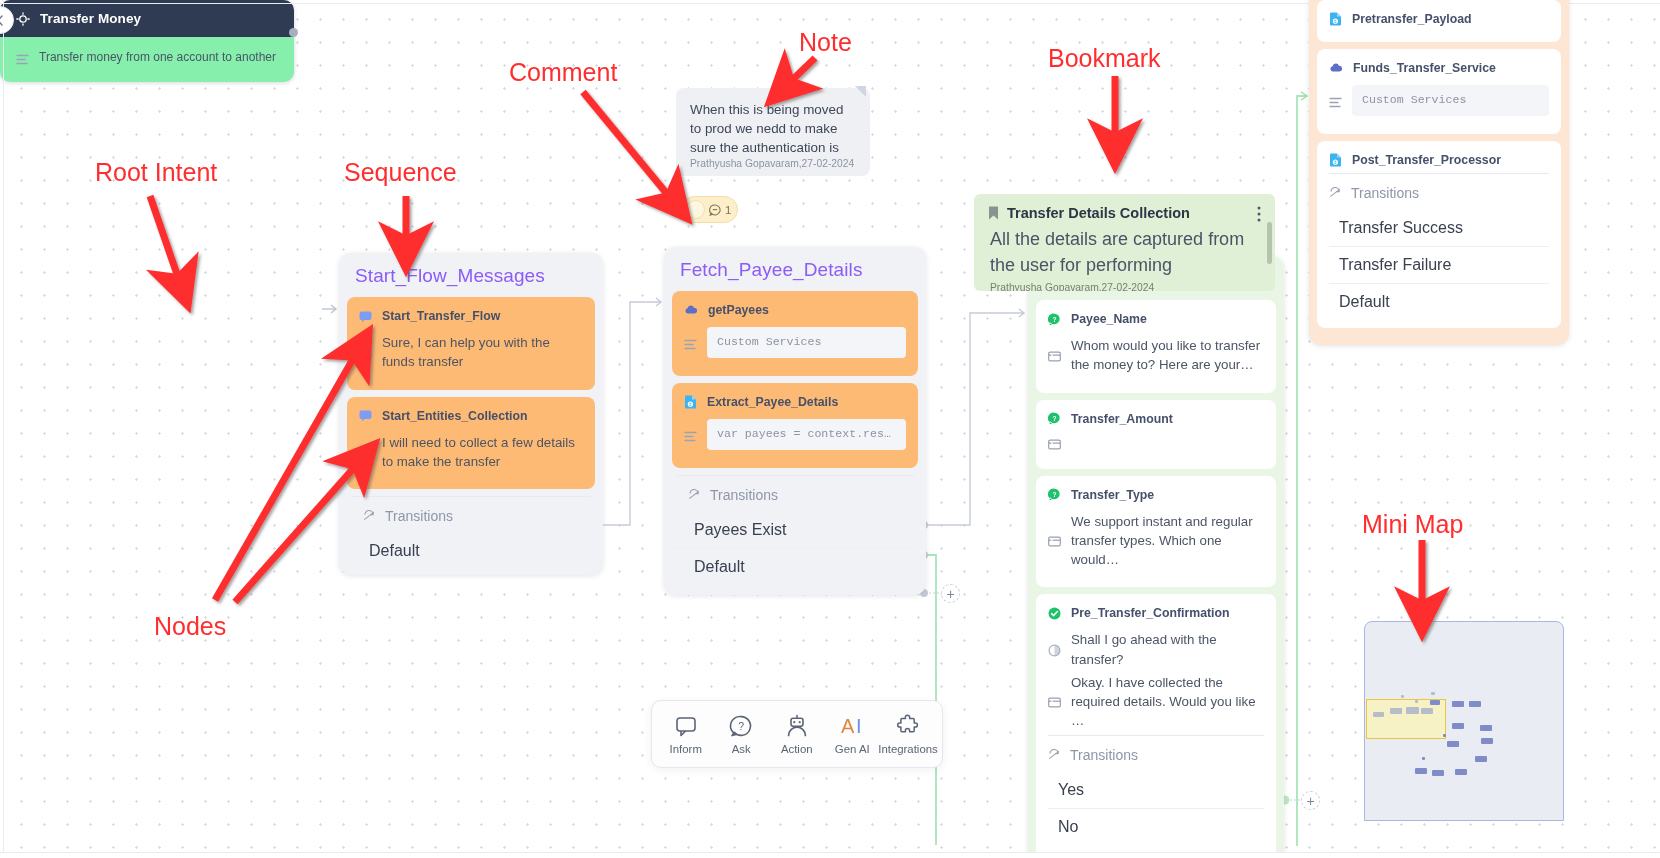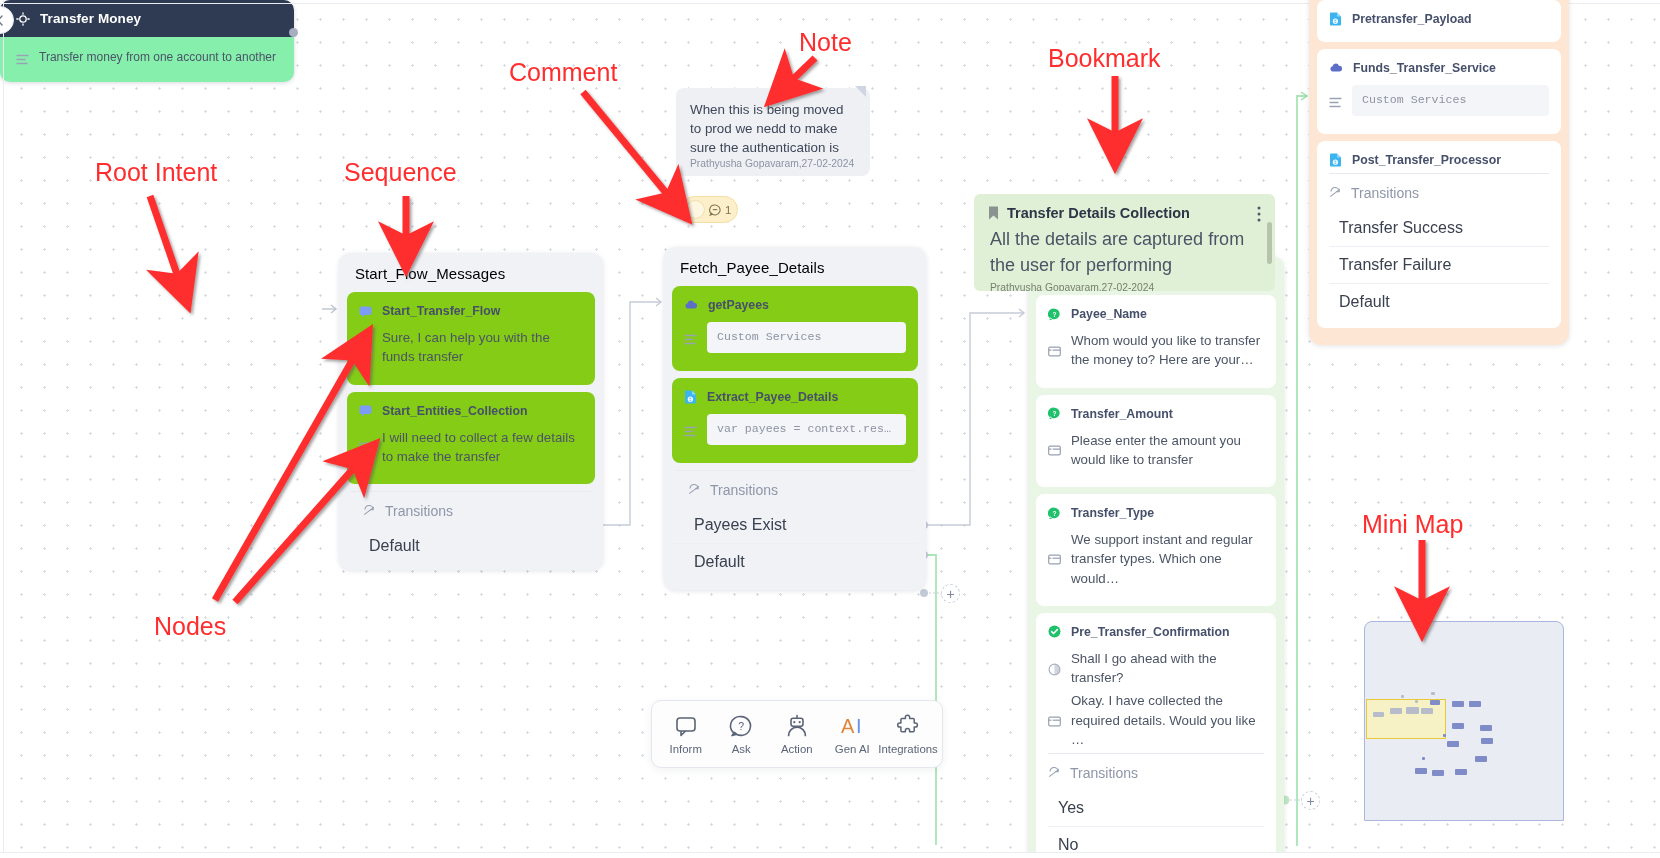--- a/index.html
+++ b/index.html
@@ -49,27 +49,27 @@
 
   
   .seq {
     position: absolute;
     border-radius: 12px;
     box-shadow: 0 1px 5px rgba(40,50,80,.13);
     overflow: hidden;
   }
   .seq-title {
     padding: 12px 16px 10px 16px;
-    font-size: 15px;
-    color: #000000;
+    font-size: 19px;
+    color: #8b5cf6;
     letter-spacing: .1px;
   }
   .seq-inner { padding: 0 8px 10px 8px; }
   .block {
-    background: #84cc16;
+    background: #fdba74;
     border-radius: 8px;
     padding: 12px 12px 14px 12px;
     margin-bottom: 7px;
   }
   .block-title {
     display: flex; align-items: center; gap: 10px;
     font-size: 12.3px; font-weight: bold;
     color: #46506a;
     margin-bottom: 10px;
   }
@@ -473,21 +473,20 @@
           <span>Transfer_Amount</span>
         </div>
         <div class="block-row">
           <span class="ico" style="margin-top:2px">
             <svg width="13" height="13" viewBox="0 0 13 13">
                 <rect x="0.7" y="2.2" width="11.6" height="8.6" rx="1.4" fill="none" stroke="#98a0b0" stroke-width="1.2"></rect>
                 <path d="M0.7 5.2 H3.4" stroke="#98a0b0" stroke-width="1.2"></path>
                 <path d="M4.6 5.2 H12.3" stroke="#98a0b0" stroke-width="1.2"></path>
               </svg>
           </span>
-          <span class="rowtext">Please enter the amount you would like to transfer</span>
         </div>
       </div>
 
       <div class="block">
         <div class="block-title">
           <span class="ico">
             <svg width="13" height="13" viewBox="0 0 13 13">
                 <path d="M6.5 0.7 A5.3 5.3 0 1 1 2.2 9.3 L1.4 12.2 L4.2 11.4 A5.3 5.3 0 0 1 6.5 0.7 Z" fill="#1fc16b"></path>
                 <text x="6.5" y="8.6" font-size="6.6" fill="#ffffff" text-anchor="middle" font-family="Liberation Sans, sans-serif">?</text>
               </svg>

